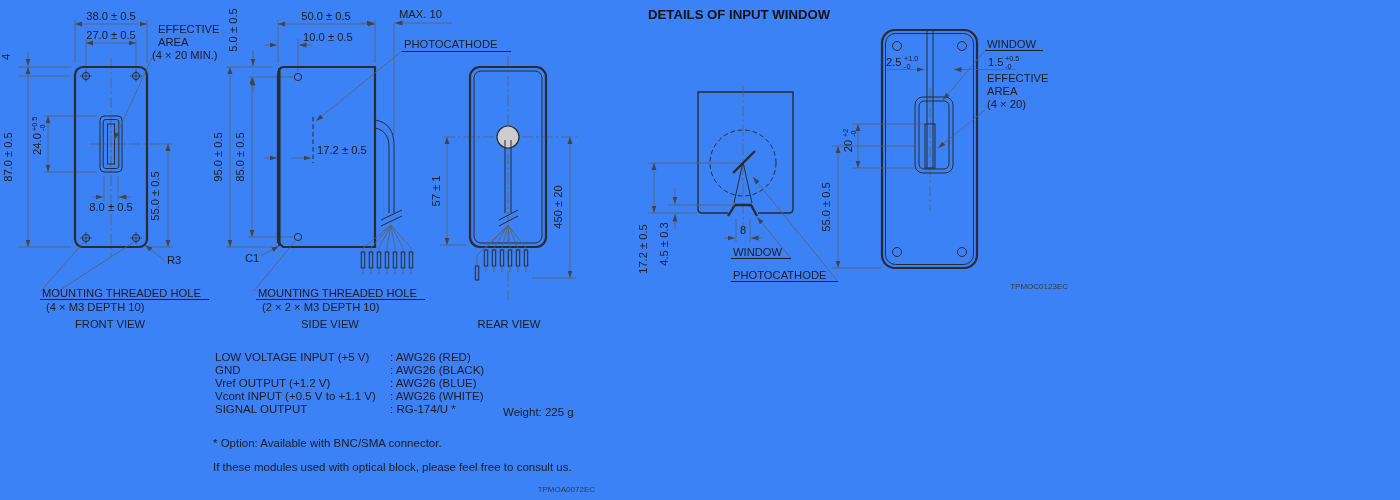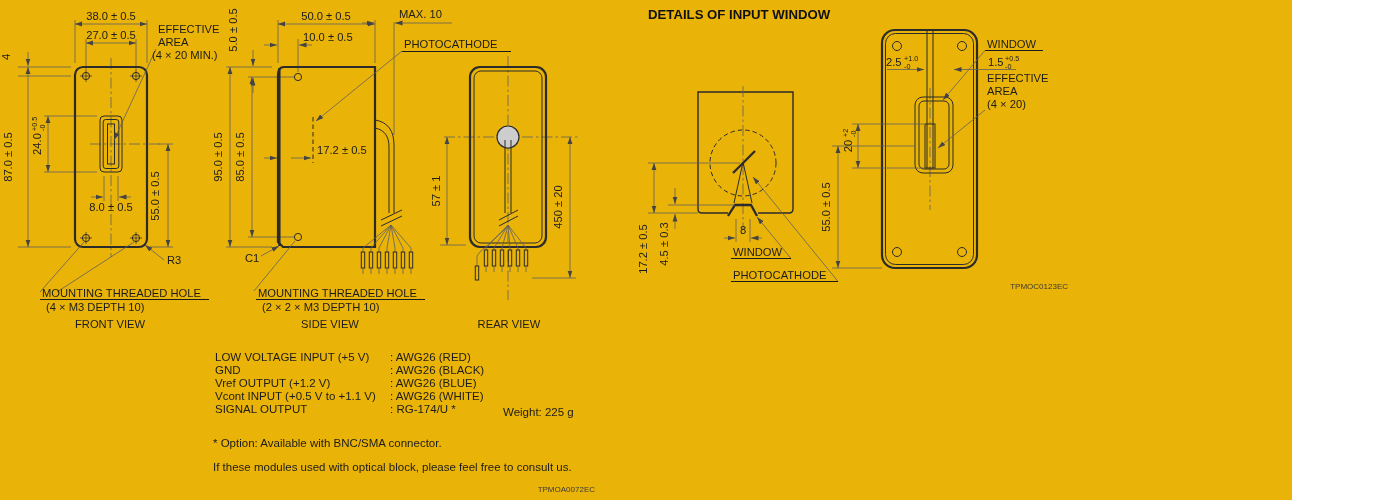--- a/index.html
+++ b/index.html
@@ -1,16 +1,16 @@
 <!DOCTYPE html>
 <html><head>
 <meta charset="utf-8">
 <style>
   html,body{margin:0;padding:0;background:#ffffff;}
-  .stage{position:relative;width:1292px;height:500px;background:#eab308;overflow:hidden;}
+  .stage{position:relative;width:1400px;height:500px;background:#3b82f6;overflow:hidden;}
   svg{display:block;}
   .t{font-family:"Liberation Sans",sans-serif;font-size:11.2px;fill:#1c1c1c;}
   .tw{font-family:"Liberation Sans",sans-serif;font-size:11.5px;fill:#1c1c1c;}
   .tol{font-family:"Liberation Sans",sans-serif;font-size:7.2px;fill:#1c1c1c;}
   .ttl{font-family:"Liberation Sans",sans-serif;font-size:13.2px;font-weight:bold;fill:#111;}
   .code{font-family:"Liberation Sans",sans-serif;font-size:8px;fill:#3a3a3a;}
   .o{fill:none;stroke:#2b2b2b;stroke-width:2.2;}
   .o2{fill:none;stroke:#2b2b2b;stroke-width:1.4;}
   .m{fill:none;stroke:#2b2b2b;stroke-width:1;}
   .mk{fill:none;stroke:#2b2b2b;stroke-width:2.3;}

